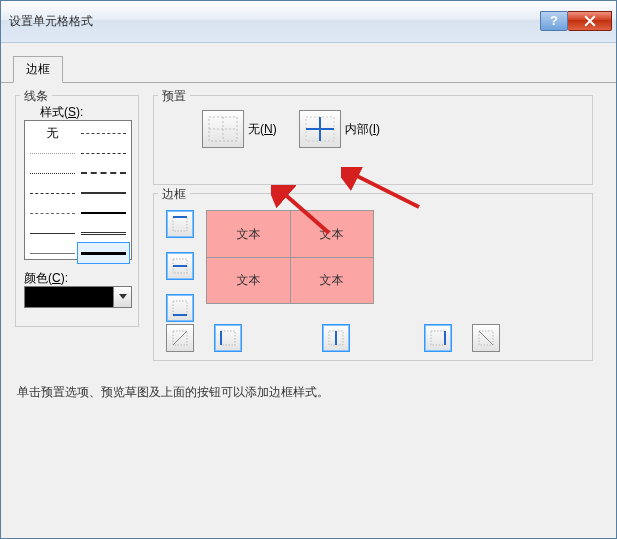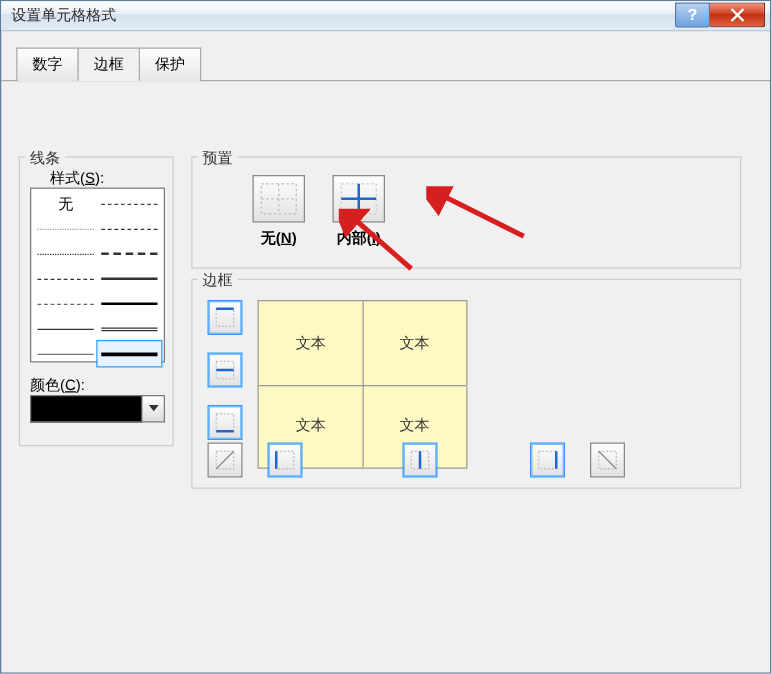--- a/index.html
+++ b/index.html
@@ -1,52 +1,52 @@
 <!DOCTYPE html>
 <html><head>
 <meta charset="utf-8">
 <style>
 * { box-sizing: border-box; margin: 0; padding: 0; font-family: "Microsoft YaHei", "SimSun", sans-serif; font-size: 12px; }
 body { background: #ccc; }
 .window { width: 617px; height: 539px; background: #f0f0f0; position: relative; border: 1px solid #5a7ea0; }
-.titlebar { height: 24px; background: linear-gradient(#fdfdfe,#e8eef6 45%,#d8e3f0 46%,#e0eaf5); display: flex; align-items: center; padding-left: 8px; border-bottom: 1px solid #b8c8db; gap: 35px; }
+.titlebar { height: 42px; background: linear-gradient(#fdfdfe,#e8eef6 45%,#d8e3f0 46%,#e0eaf5); display: flex; align-items: center; padding-left: 8px; border-bottom: 1px solid #b8c8db; gap: 35px; }
 .titlebar .title { color: #2b2b2b; flex: 1; }
 .win-btns { display: flex; height: 20px; margin-right: 4px; margin-top: -2px; }
 .help-btn { width: 28px; height: 20px; background: linear-gradient(#b6d0f0,#6fa2dc); border: 1px solid #4f78ac; border-radius: 0 0 2px 2px; color: #fff; display:flex; align-items:center; justify-content:center; font-size:13px; font-weight:bold; cursor:pointer; }
 .close-btn { width: 44px; height: 20px; background: linear-gradient(#f09080,#d04020 45%,#c03010 46%,#e06040); border: 1px solid #802010; border-left:none; border-radius: 0 0 2px 2px; color: #fff; display:flex; align-items:center; justify-content:center; cursor:pointer; }
 .close-btn svg { width:12px; height:12px; }
 .tabs { display: flex; padding: 12px 12px 0 12px; border-bottom: 1px solid #aaa; }
 .tab { padding: 4px 12px; background: linear-gradient(#fefefe,#e6e6e6); border: 1px solid #aaa; border-bottom:none; margin-right:-1px; cursor:pointer; position:relative; top:1px; }
 .tab.active { background: #f0f0f0; border-bottom:1px solid #f0f0f0; z-index:2; }
 .content { padding: 12px 16px; position: relative; height: calc(100% - 28px - 31px); }
-.fieldset { position: absolute; border: 1px solid #ccc; margin-top: 48px; }
+.fieldset { position: absolute; border: 1px solid #ccc; }
 .fieldset-label { position:absolute; top:-8px; left:4px; background:#f0f0f0; padding:0 4px; color:#333; }
 .line-fs { left: 14px; top: 12px; width: 124px; height: 232px; }
 .preset-fs { left: 152px; top: 12px; width: 440px; height: 90px; }
 .border-fs { left: 152px; top: 110px; width: 440px; height: 168px; }
 .style-label { position:absolute; top:8px; left:24px; }
 .style-label .u { text-decoration: underline; }
 .style-box { position:absolute; top:24px; left:8px; width:108px; height:140px; border:1px solid #7a7a7a; background:#fff; display:grid; grid-template-columns:1fr 1fr; grid-auto-rows:20px; padding:2px; }
 .style-cell { display:flex; align-items:center; justify-content:center; padding:0 3px; cursor:pointer; }
 .style-cell.sel { outline:1px solid #3399ff; background:#e6f2ff; }
 .style-cell .sample { width:100%; height:0; }
 .color-label { position:absolute; top:174px; left:8px; }
 .color-label .u { text-decoration: underline; }
 .color-picker { position:absolute; top:190px; left:8px; display:flex; width:108px; height:22px; }
 .color-swatch { flex:1; border:1px solid #7a7a7a; background:#000; }
 .color-drop { width:18px; border:1px solid #7a7a7a; border-left:none; background:linear-gradient(#fff,#ddd); display:flex; align-items:center; justify-content:center; cursor:pointer; }
 .preset-btns { display:flex; gap:22px; position:absolute; top:14px; left:48px; }
-.preset-item { display:flex; flex-direction:column; align-items:center; gap:4px;font-weight:bold; }
+.preset-item { display:flex; flex-direction:row; align-items:center; gap:4px; }
 .preset-btn { width:42px; height:38px; background:linear-gradient(#fefefe,#e2e2e2); border:1px solid #888; cursor:pointer; display:flex; align-items:center; justify-content:center; }
 .preset-btn.sel { border:1px solid #3399ff; box-shadow:0 0 0 1px #80c0ff inset, 1px 1px 2px rgba(0,0,0,0.2); }
 .preset-label .u { text-decoration: underline; }
 .edge-btn { width:28px; height:28px; background:linear-gradient(#fefefe,#e2e2e2); border:1px solid #888; cursor:pointer; display:flex; align-items:center; justify-content:center; }
 .edge-btn.sel { border:1px solid #3399ff; box-shadow:0 0 0 1px #80c0ff inset; }
 .side-btns { position:absolute; left:12px; top:16px; display:flex; flex-direction:column; gap:14px; }
-.preview { position:absolute; left:52px; top:16px; width:168px; height:135px; border:1px solid #999; background:#fef9c3; }
+.preview { position:absolute; left:52px; top:16px; width:168px; height:94px; border:1px solid #999; background:#fca5a5; }
 .preview::before, .preview::after { content:""; position:absolute; background:#999; }
 .preview::before { left:50%; top:0; bottom:0; width:1px; }
 .preview::after { top:50%; left:0; right:0; height:1px; }
 .cell-txt { position:absolute; width:50%; height:50%; display:flex; align-items:center; justify-content:center; color:#333; }
 .bottom-btns { position:absolute; left:12px; bottom:8px; display:flex; gap:20px; align-items:center; }
 .hint { position:absolute; left:16px; bottom:160px; color:#333; }
 .arrow { position:absolute; pointer-events:none; }
 </style>
 </head>
 <body>
@@ -58,23 +58,21 @@
       <div class="help-btn">?</div>
       <div class="close-btn">
         <svg viewBox="0 0 10 10">
             <path d="M1 1 L9 9 M9 1 L1 9" stroke="#fff" stroke-width="1.6"></path>
           </svg>
       </div>
     </div>
   </div>
 
   <div class="tabs">
-    <div class="tab">数字</div>
     <div class="tab active">边框</div>
-    <div class="tab">保护</div>
   </div>
 
   <div class="content">
 
     <div class="fieldset line-fs">
       <span class="fieldset-label">线条</span>
       <div class="style-label">
         <span>样式(</span><span class="u">S</span><span>):</span>
       </div>
       <div class="style-box">
@@ -217,20 +215,21 @@
           </div>
         <div class="edge-btn">
             <svg width="18" height="18">
               <rect x="2" y="2" width="14" height="14" fill="none" stroke="#bbb" stroke-dasharray="1.5 1.5"></rect>
               <line x1="2" y1="2" x2="16" y2="16" stroke="#888"></line>
             </svg>
           </div>
       </div>
     </div>
 
+    <div class="hint">单击预置选项、预览草图及上面的按钮可以添加边框样式。</div>
 
     <svg class="arrow" width="80" height="60" style="left:270px;top:102px">
         <defs>
           <marker id="ah1" markerWidth="10" markerHeight="10" refX="2" refY="4" orient="auto">
             <path d="M0 0 L8 4 L0 8 Z" fill="#d62020"></path>
           </marker>
         </defs>
         <path d="M58 48 L10 6" stroke="#d62020" stroke-width="4" marker-end="url(#ah1)" fill="none"></path>
       </svg>
     <svg class="arrow" width="90" height="50" style="left:340px;top:84px">

